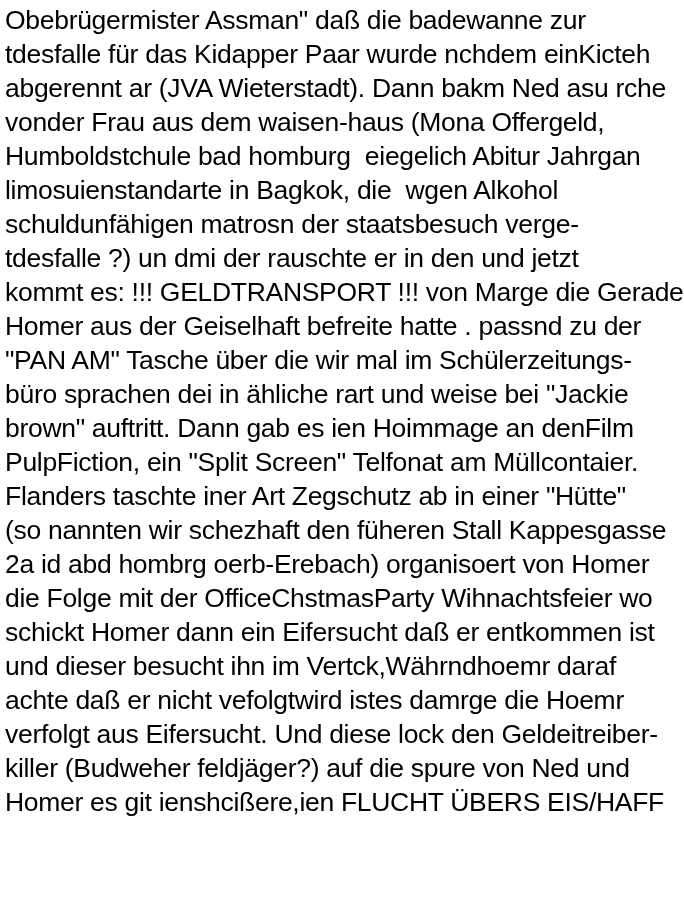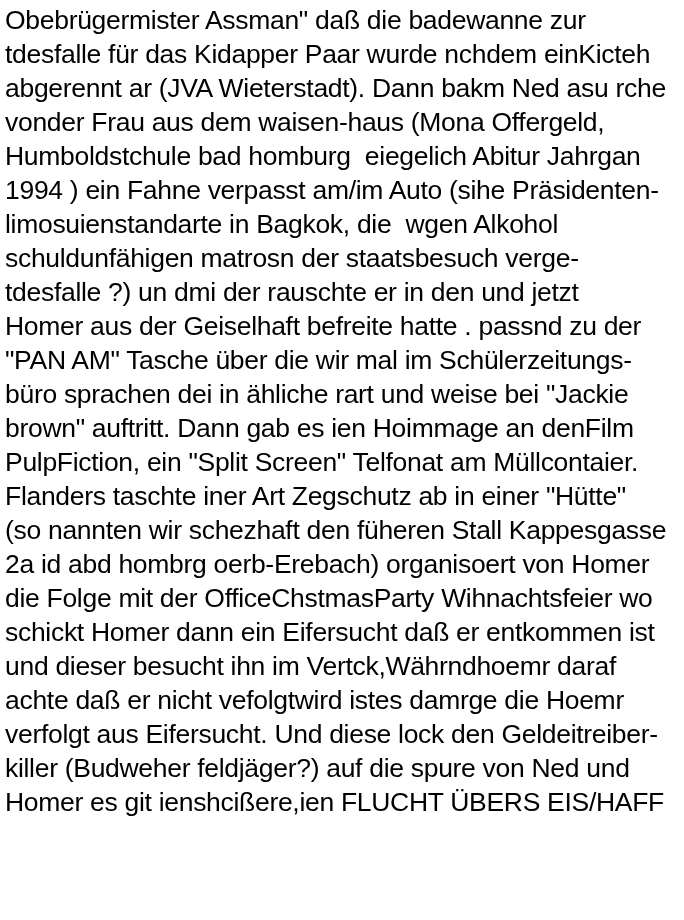--- a/index.html
+++ b/index.html
@@ -34,24 +34,24 @@
 </head>
 <body>
 
 <main class="page">
   <div class="text-block" id="text-content">
       <div class="line">Obebrügermister Assman" daß die badewanne zur</div>
       <div class="line">tdesfalle für das Kidapper Paar wurde nchdem einKicteh</div>
       <div class="line">abgerennt ar (JVA Wieterstadt). Dann bakm Ned asu rche</div>
       <div class="line">vonder Frau aus dem waisen-haus (Mona Offergeld,</div>
       <div class="line">Humboldstchule bad homburg  eiegelich Abitur Jahrgan</div>
-      <div class="line">1994 ) ein Fahne verpasst am/im Auto (sihe Präsidenten-</div>
       <div class="line">limosuienstandarte in Bagkok, die  wgen Alkohol</div>
       <div class="line">schuldunfähigen matrosn der staatsbesuch verge-</div>
       <div class="line">tdesfalle ?) un dmi der rauschte er in den und jetzt</div>
+      <div class="line">kommt es: !!! GELDTRANSPORT !!! von Marge die Gerade</div>
       <div class="line">Homer aus der Geiselhaft befreite hatte . passnd zu der</div>
       <div class="line">"PAN AM" Tasche über die wir mal im Schülerzeitungs-</div>
       <div class="line">büro sprachen dei in ähliche rart und weise bei "Jackie</div>
       <div class="line">brown" auftritt. Dann gab es ien Hoimmage an denFilm</div>
       <div class="line">PulpFiction, ein "Split Screen" Telfonat am Müllcontaier.</div>
       <div class="line">Flanders taschte iner Art Zegschutz ab in einer "Hütte"</div>
       <div class="line">(so nannten wir schezhaft den füheren Stall Kappesgasse</div>
       <div class="line">2a id abd hombrg oerb-Erebach) organisoert von Homer</div>
       <div class="line">die Folge mit der OfficeChstmasParty Wihnachtsfeier wo</div>
       <div class="line">schickt Homer dann ein Eifersucht daß er entkommen ist</div>

